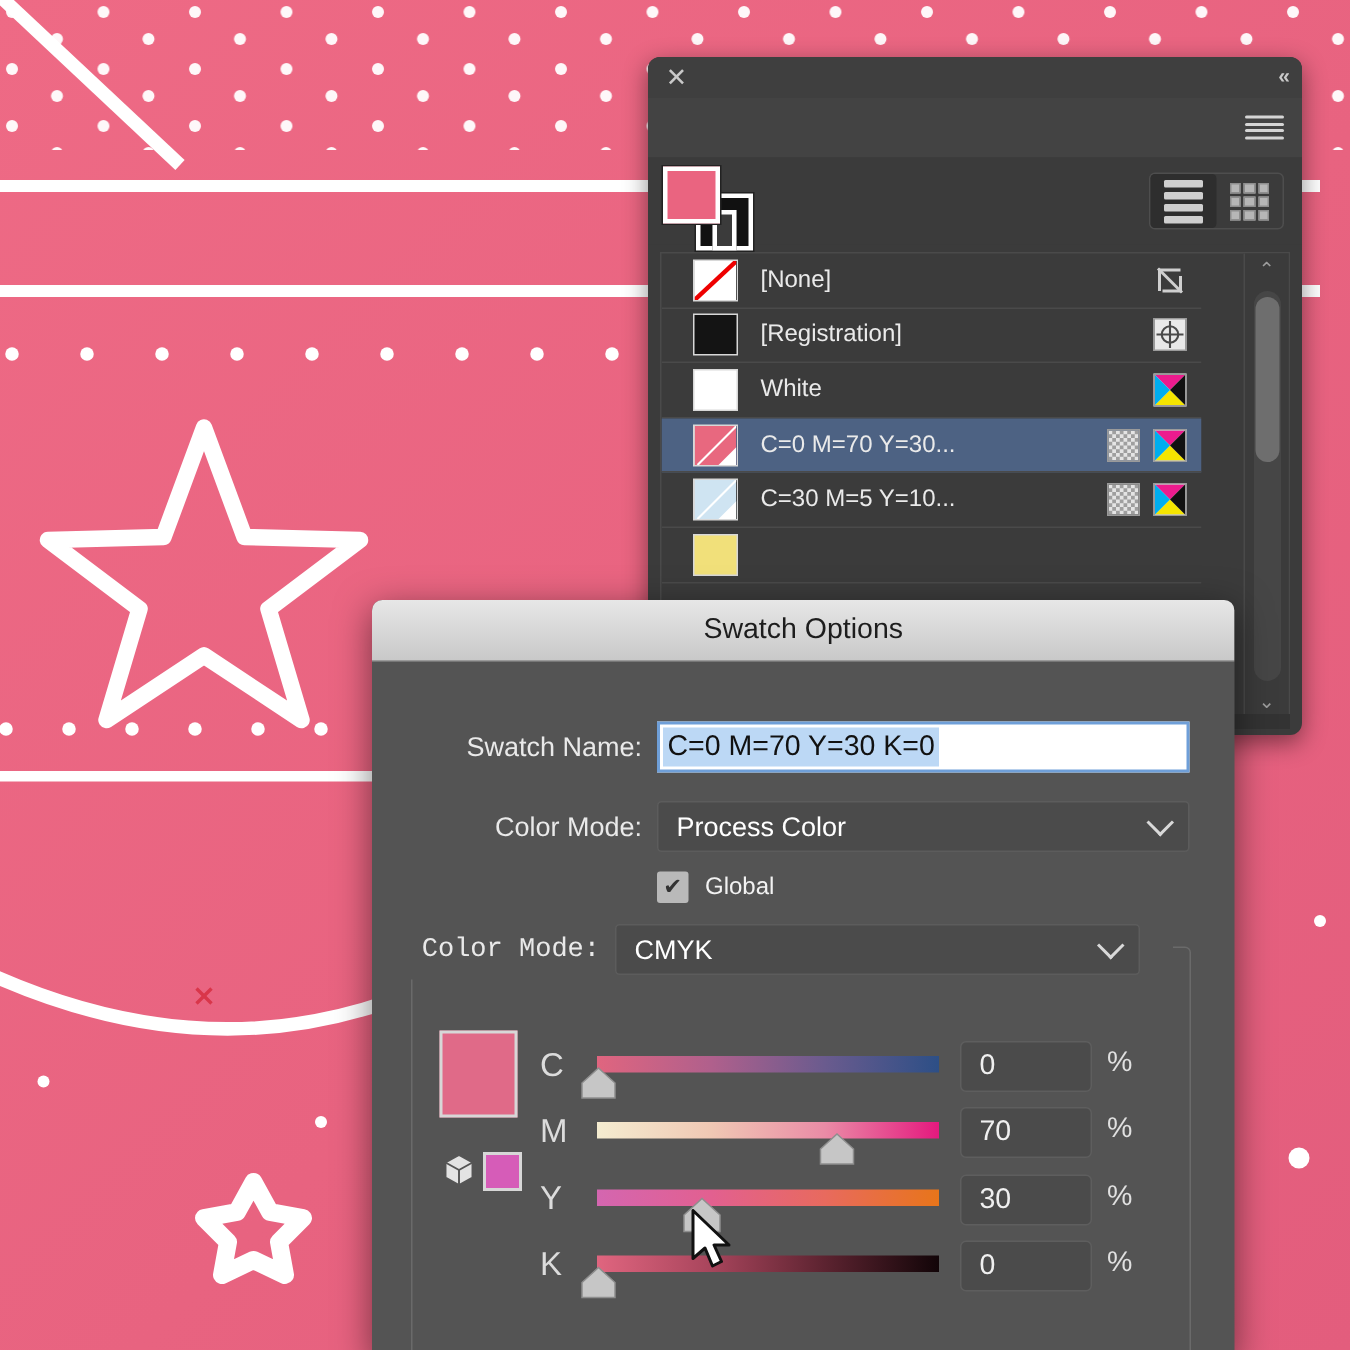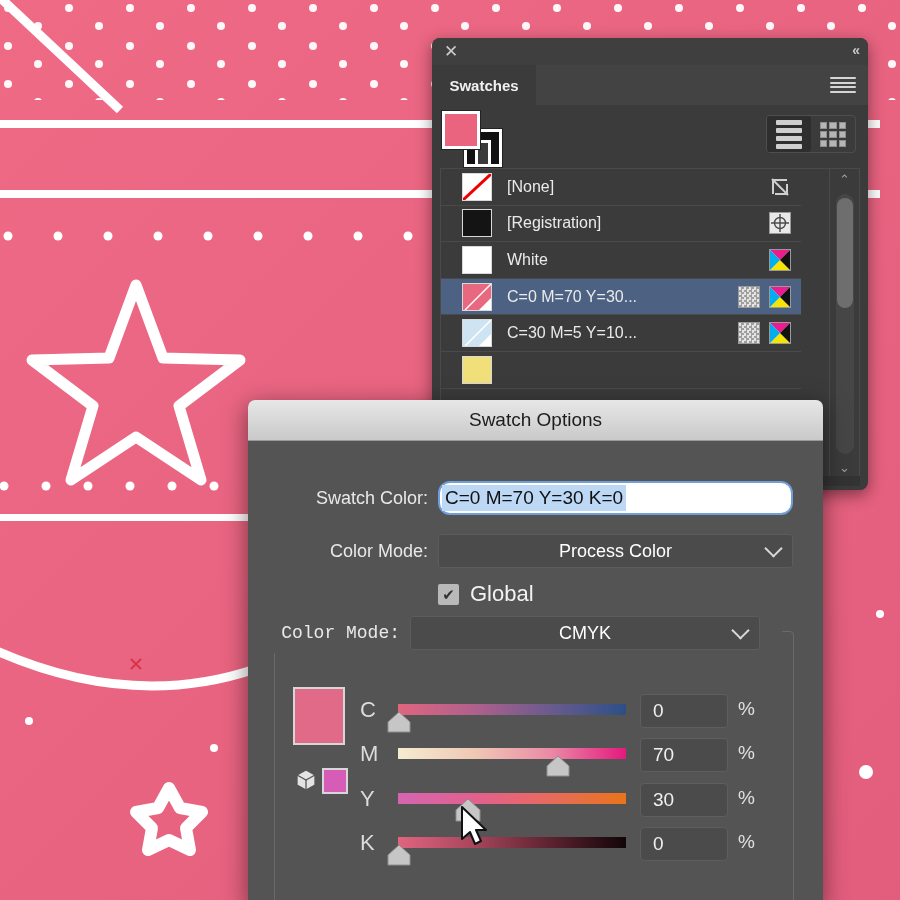--- a/index.html
+++ b/index.html
@@ -135,48 +135,48 @@
   }
   .dlg-body{position:relative;height:465px;}
 
   .row{display:flex;align-items:center;}
   .lbl{color:#e9e9e9;font-size:18px;text-align:right;}
 
   #name-row{position:absolute;left:0;top:40px;width:100%;}
   #name-row .lbl{width:180px;margin-right:0;}
   .name-input{
     margin-left:10px;width:355px;height:34px;background:#fff;
-    border:2px solid #6f9fd8;box-sizing:border-box;border-radius:12px;
+    border:2px solid #6f9fd8;box-sizing:border-box;border-radius:0;
     display:flex;align-items:center;padding:0 2px;
   }
   .name-input span{
     background:#bcd8f5;color:#111;font-size:19px;padding:2px 3px;
   }
 
   #type-row{position:absolute;left:0;top:93px;width:100%;}
   #type-row .lbl{width:180px;}
   .select{
     margin-left:10px;height:34px;background:#4b4b4b;border:1px solid #5c5c5c;
     box-sizing:border-box;border-radius:3px;color:#fff;font-size:18px;
-    display:flex;align-items:center;padding:0 12px;position:relative;justify-content:center;
+    display:flex;align-items:center;padding:0 12px;position:relative;
   }
   #type-select{width:355px;}
   .select .chev{
     position:absolute;right:12px;top:50%;width:11px;height:11px;
     border-right:2px solid #d9d9d9;border-bottom:2px solid #d9d9d9;
     transform:translateY(-70%) rotate(45deg);
   }
 
   #global-row{position:absolute;left:0;top:140px;width:100%;padding-left:190px;box-sizing:border-box;}
   .checkbox{
     width:21px;height:21px;background:#b9b9b9;border-radius:2px;
     display:flex;align-items:center;justify-content:center;
     color:#333;font-size:15px;line-height:1;
   }
-  .cb-label{margin-left:11px;color:#f2f2f2;font-size:22px;}
+  .cb-label{margin-left:11px;color:#f2f2f2;font-size:16px;}
 
   .fieldset{
     position:absolute;left:26px;top:190px;width:520px;height:275px;
     border:1px solid #6a6a6a;border-radius:4px;box-sizing:border-box;
   }
   #mode-row{position:absolute;left:0;top:175px;width:100%;z-index:2;}
   #mode-row .lbl{width:152px;font-family:Liberation Mono, monospace;}
   #mode-row .mode-bg{position:absolute;left:14px;top:-3px;width:520px;height:40px;background:#545454;}
   #mode-select{width:350px;margin-left:10px;position:relative;z-index:3;}
   #mode-row .lbl{position:relative;z-index:3;}
@@ -276,21 +276,20 @@
 </div>
 
 <div id="swatches-panel">
 
   <div class="panel-titlebar">
     <div class="panel-close">✕</div>
     <div class="panel-collapse">«</div>
   </div>
 
   <div class="panel-tabs">
-    <div class="panel-tab">Swatches</div>
     <div class="panel-menu">
         <i></i>
         <i></i>
         <i></i>
         <i></i>
       </div>
   </div>
 
   <div class="panel-toolrow">
     <div class="fillstroke">
@@ -436,21 +435,21 @@
   <div class="panel-footerbar"></div>
 </div>
 
 <div id="swatch-options">
 
   <div class="dlg-title">Swatch Options</div>
 
   <div class="dlg-body">
 
     <div class="row" id="name-row">
-      <div class="lbl">Swatch Color:</div>
+      <div class="lbl">Swatch Name:</div>
       <div class="name-input">
         <span>C=0 M=70 Y=30 K=0</span>
       </div>
     </div>
 
     <div class="row" id="type-row">
       <div class="lbl">Color Mode:</div>
       <div class="select" id="type-select">
         <span>Process Color</span>
         <span class="chev"></span>

